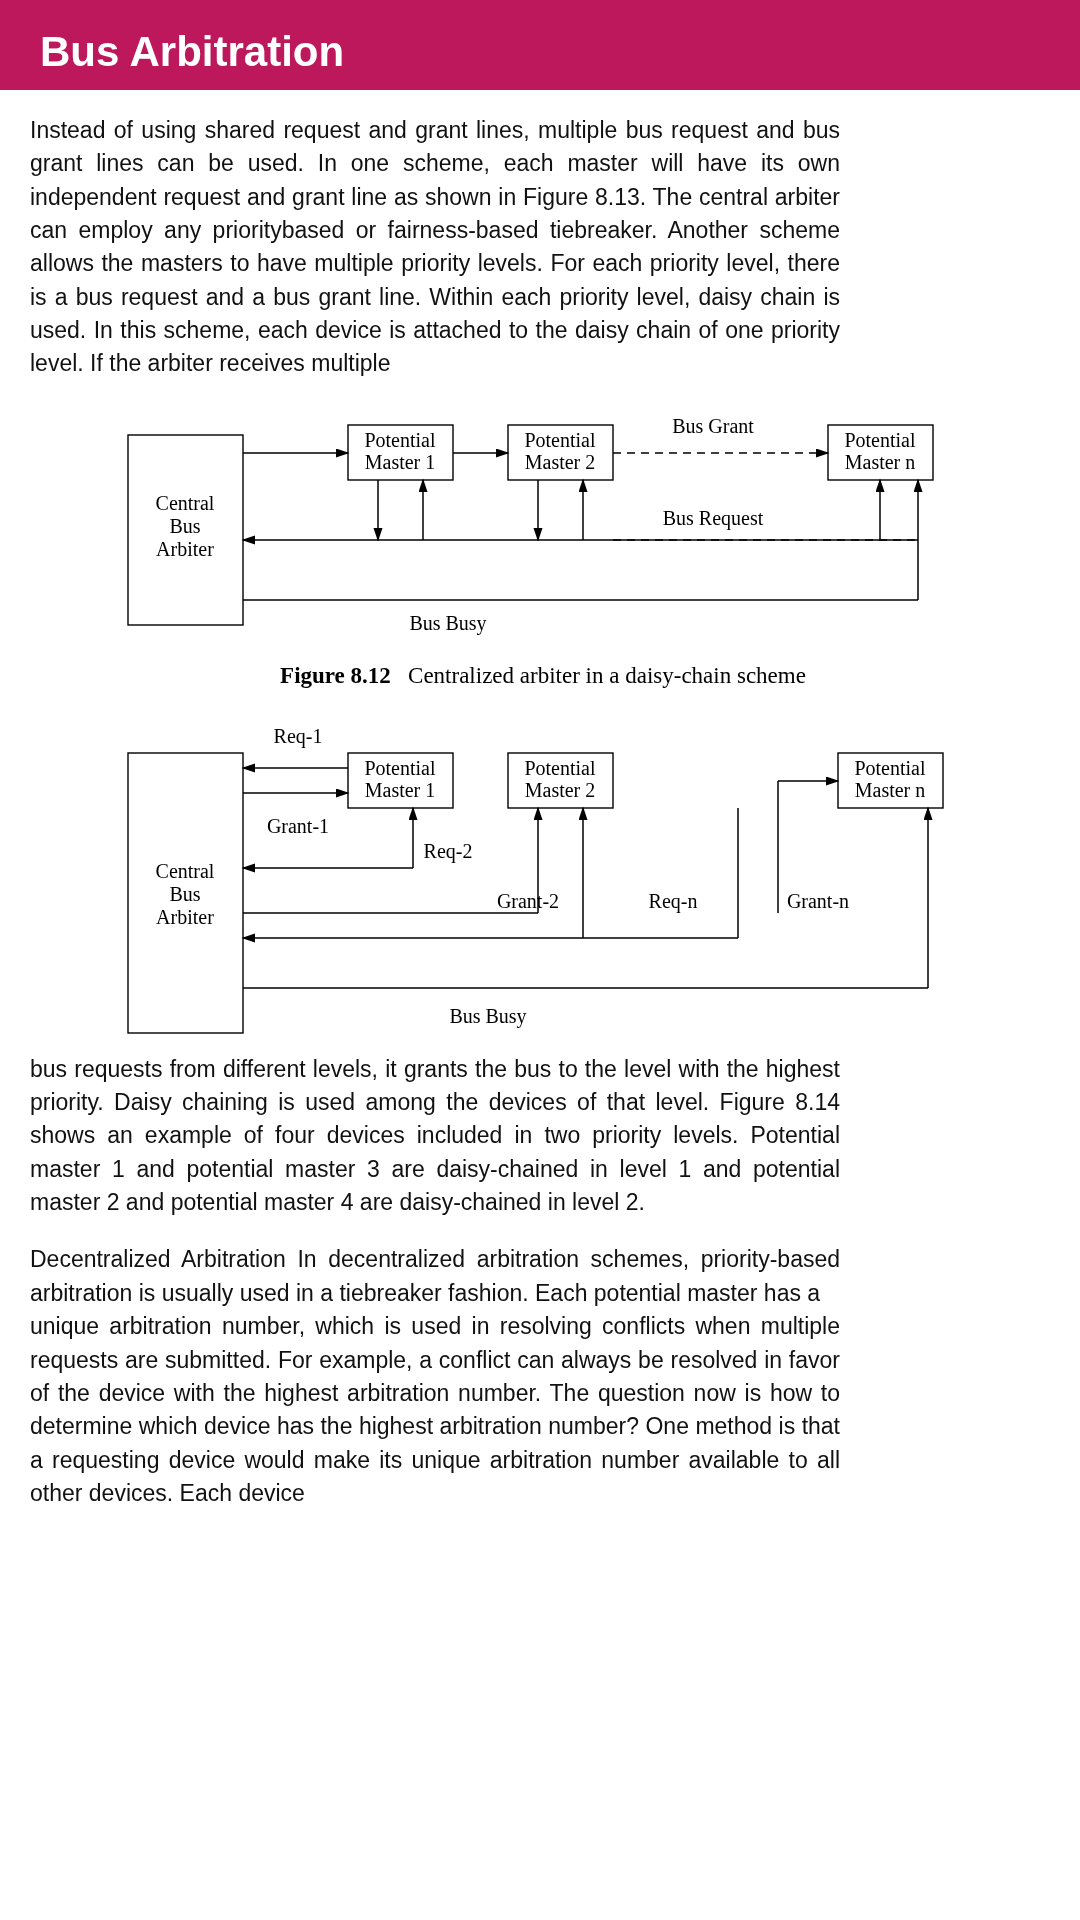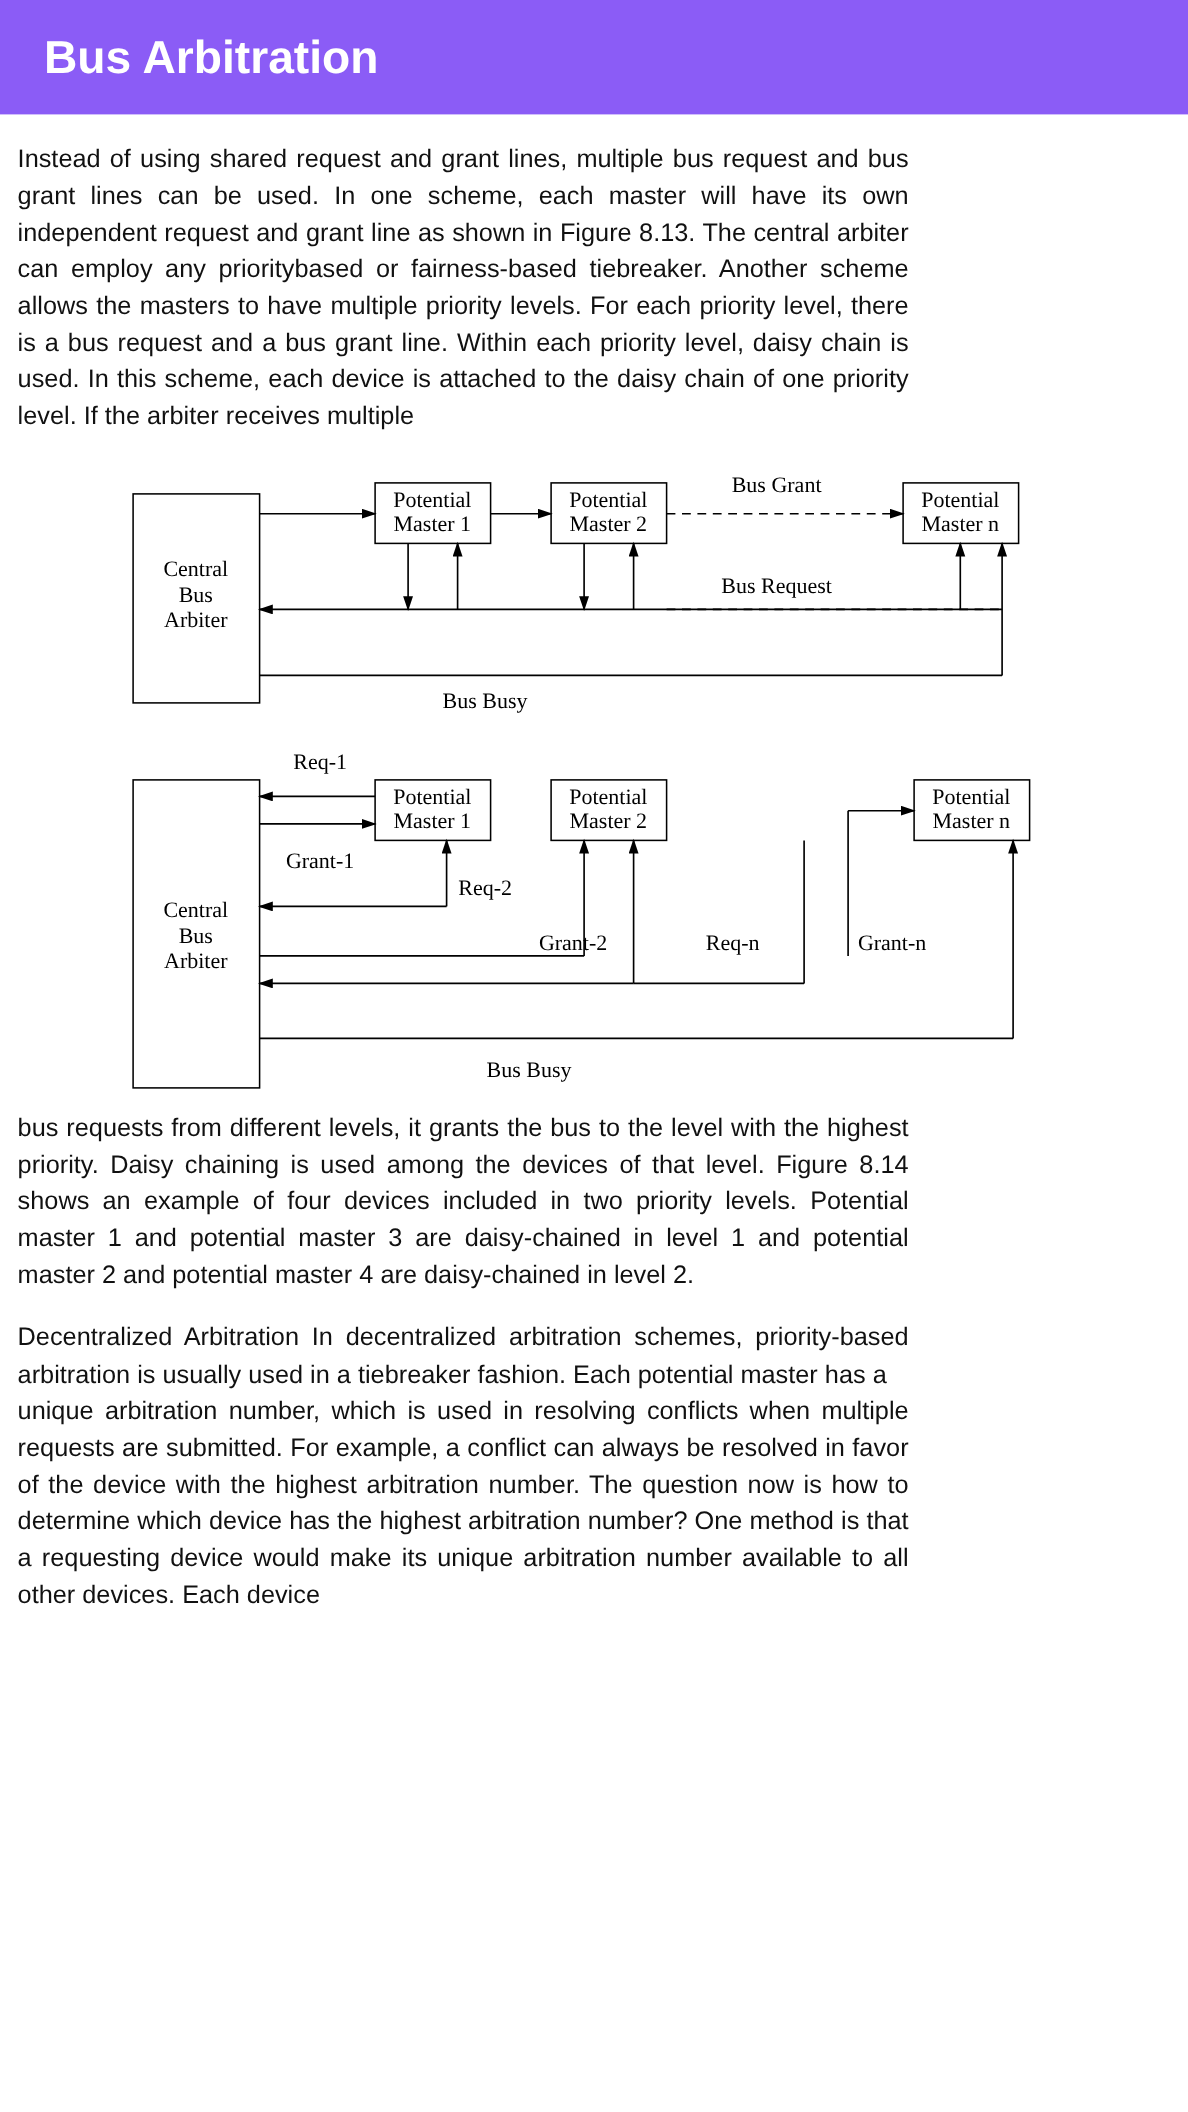--- a/index.html
+++ b/index.html
@@ -1,19 +1,19 @@
 <!DOCTYPE html>
 <html><head>
 <meta charset="utf-8">
 <style>
   * { box-sizing: border-box; margin: 0; padding: 0; }
   body { font-family: Georgia, 'Times New Roman', serif; background: #fff; color: #000; width: 1080px; }
-  .header { background: #8b5cf6; padding: 28px 40px 28px 40px; }
+  .header { background: #be185d; padding: 28px 40px 14px 40px; }
   .header h1 { color: #fff; font-family: Arial, Helvetica, sans-serif; font-weight: 700; font-size: 42px; }
-  .content { padding: 24px 24px 24px 16px; }
+  .content { padding: 24px 24px 24px 30px; }
   .para { font-family: Arial, Helvetica, sans-serif; font-size: 23px; line-height: 1.45; text-align: justify; max-width: 810px; margin-bottom: 24px; color:#111; }
   .para .bold { font-weight: 400; }
   .figcap { font-family: 'Times New Roman', Times, serif; font-size: 23px; text-align: center; margin: 8px 0 24px 0; }
   .figcap .fb { font-weight: 700; }
   svg { display: block; margin: 0 auto; }
   svg text { font-family: 'Times New Roman', Times, serif; font-size: 20px; fill:#000; }
   svg .box { fill:#fff; stroke:#000; stroke-width:1.4; }
   svg line { stroke:#000; stroke-width:1.5; }
 </style>
 </head>
@@ -61,20 +61,23 @@
     <line x1="305" y1="135" x2="305" y2="75" marker-end="url(#ah)"></line>
     <line x1="420" y1="75" x2="420" y2="135" marker-end="url(#ah)"></line>
     <line x1="465" y1="135" x2="465" y2="75" marker-end="url(#ah)"></line>
     <line x1="762" y1="135" x2="762" y2="75" marker-end="url(#ah)"></line>
     <text x="595" y="120" text-anchor="middle">Bus Request</text>
 
     <line x1="125" y1="195" x2="800" y2="195"></line>
     <line x1="800" y1="195" x2="800" y2="75" marker-end="url(#ah)"></line>
     <text x="330" y="225" text-anchor="middle">Bus Busy</text>
   </svg>
+  <p class="figcap">
+    <span class="fb">Figure 8.12</span>&nbsp;&nbsp;&nbsp;<span>Centralized arbiter in a daisy-chain scheme</span>
+  </p>
 
   <svg width="850" height="340" viewBox="0 0 850 340">
     <defs>
       <marker id="ah2" markerWidth="10" markerHeight="10" refX="8" refY="3" orient="auto" markerUnits="strokeWidth">
         <path d="M0,0 L0,6 L9,3 z" fill="#000"></path>
       </marker>
     </defs>
 
     <rect class="box" x="10" y="40" width="115" height="280"></rect>
     <text x="67" y="165" text-anchor="middle">Central</text>

